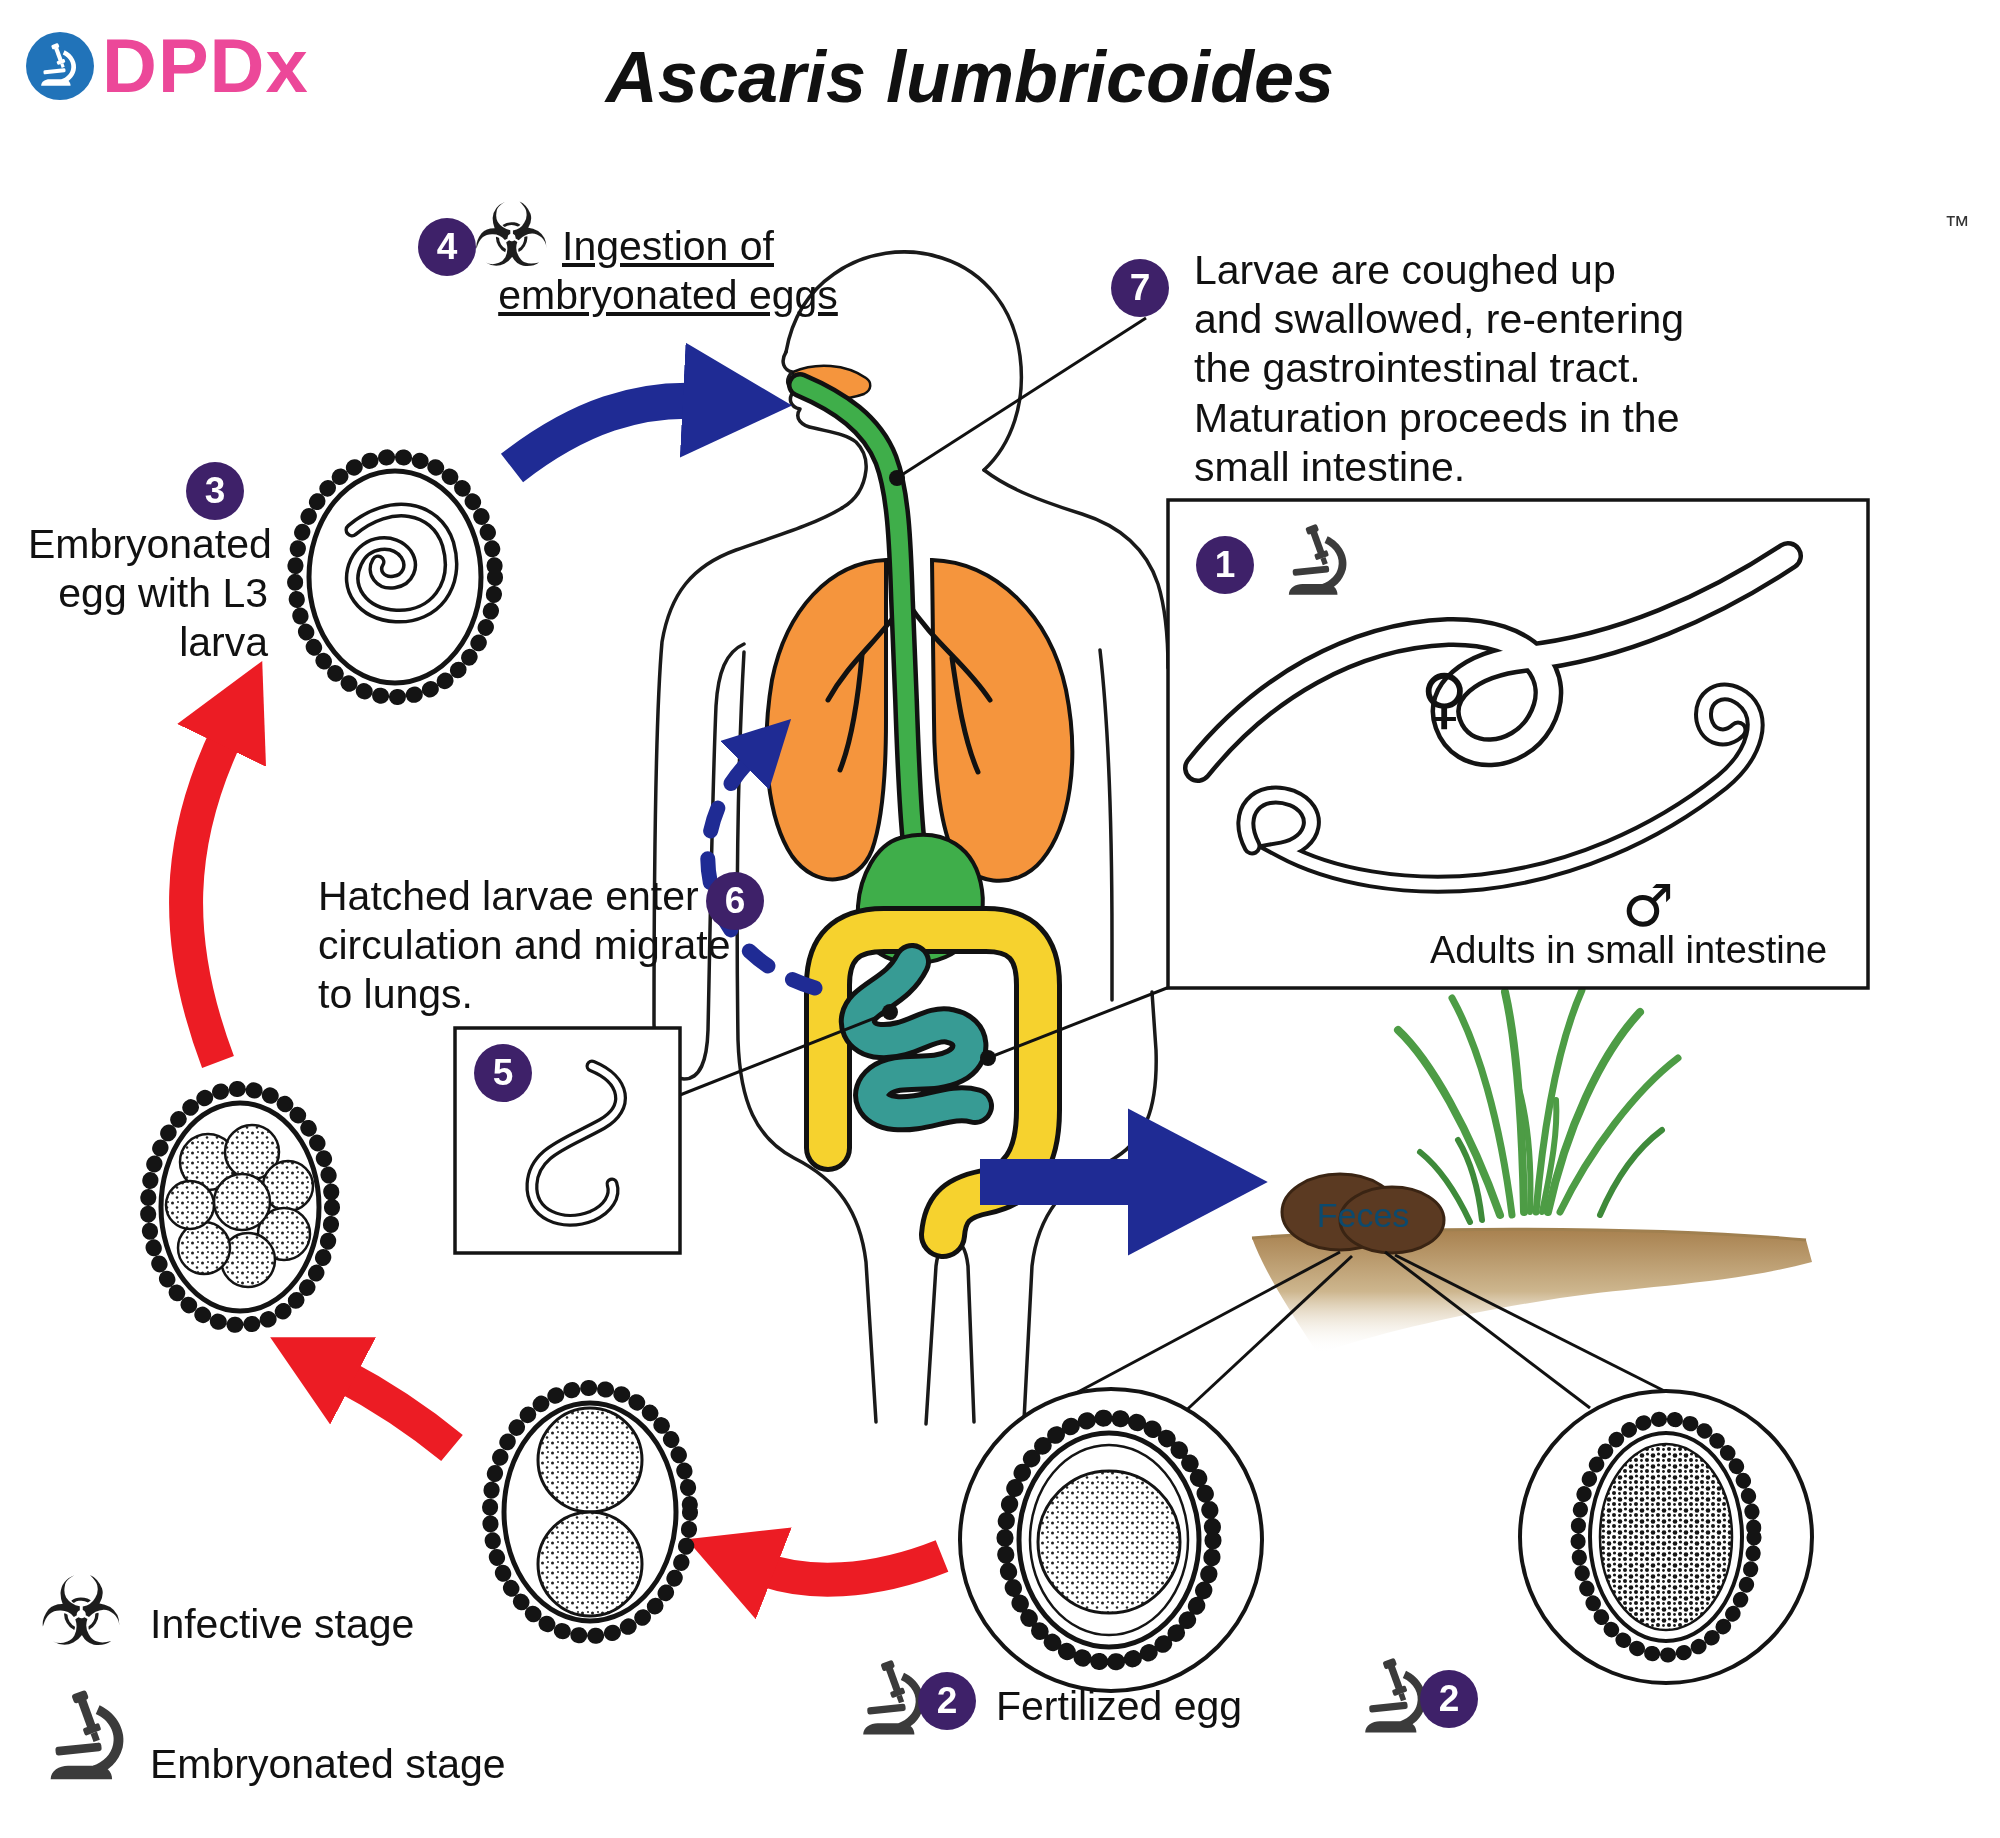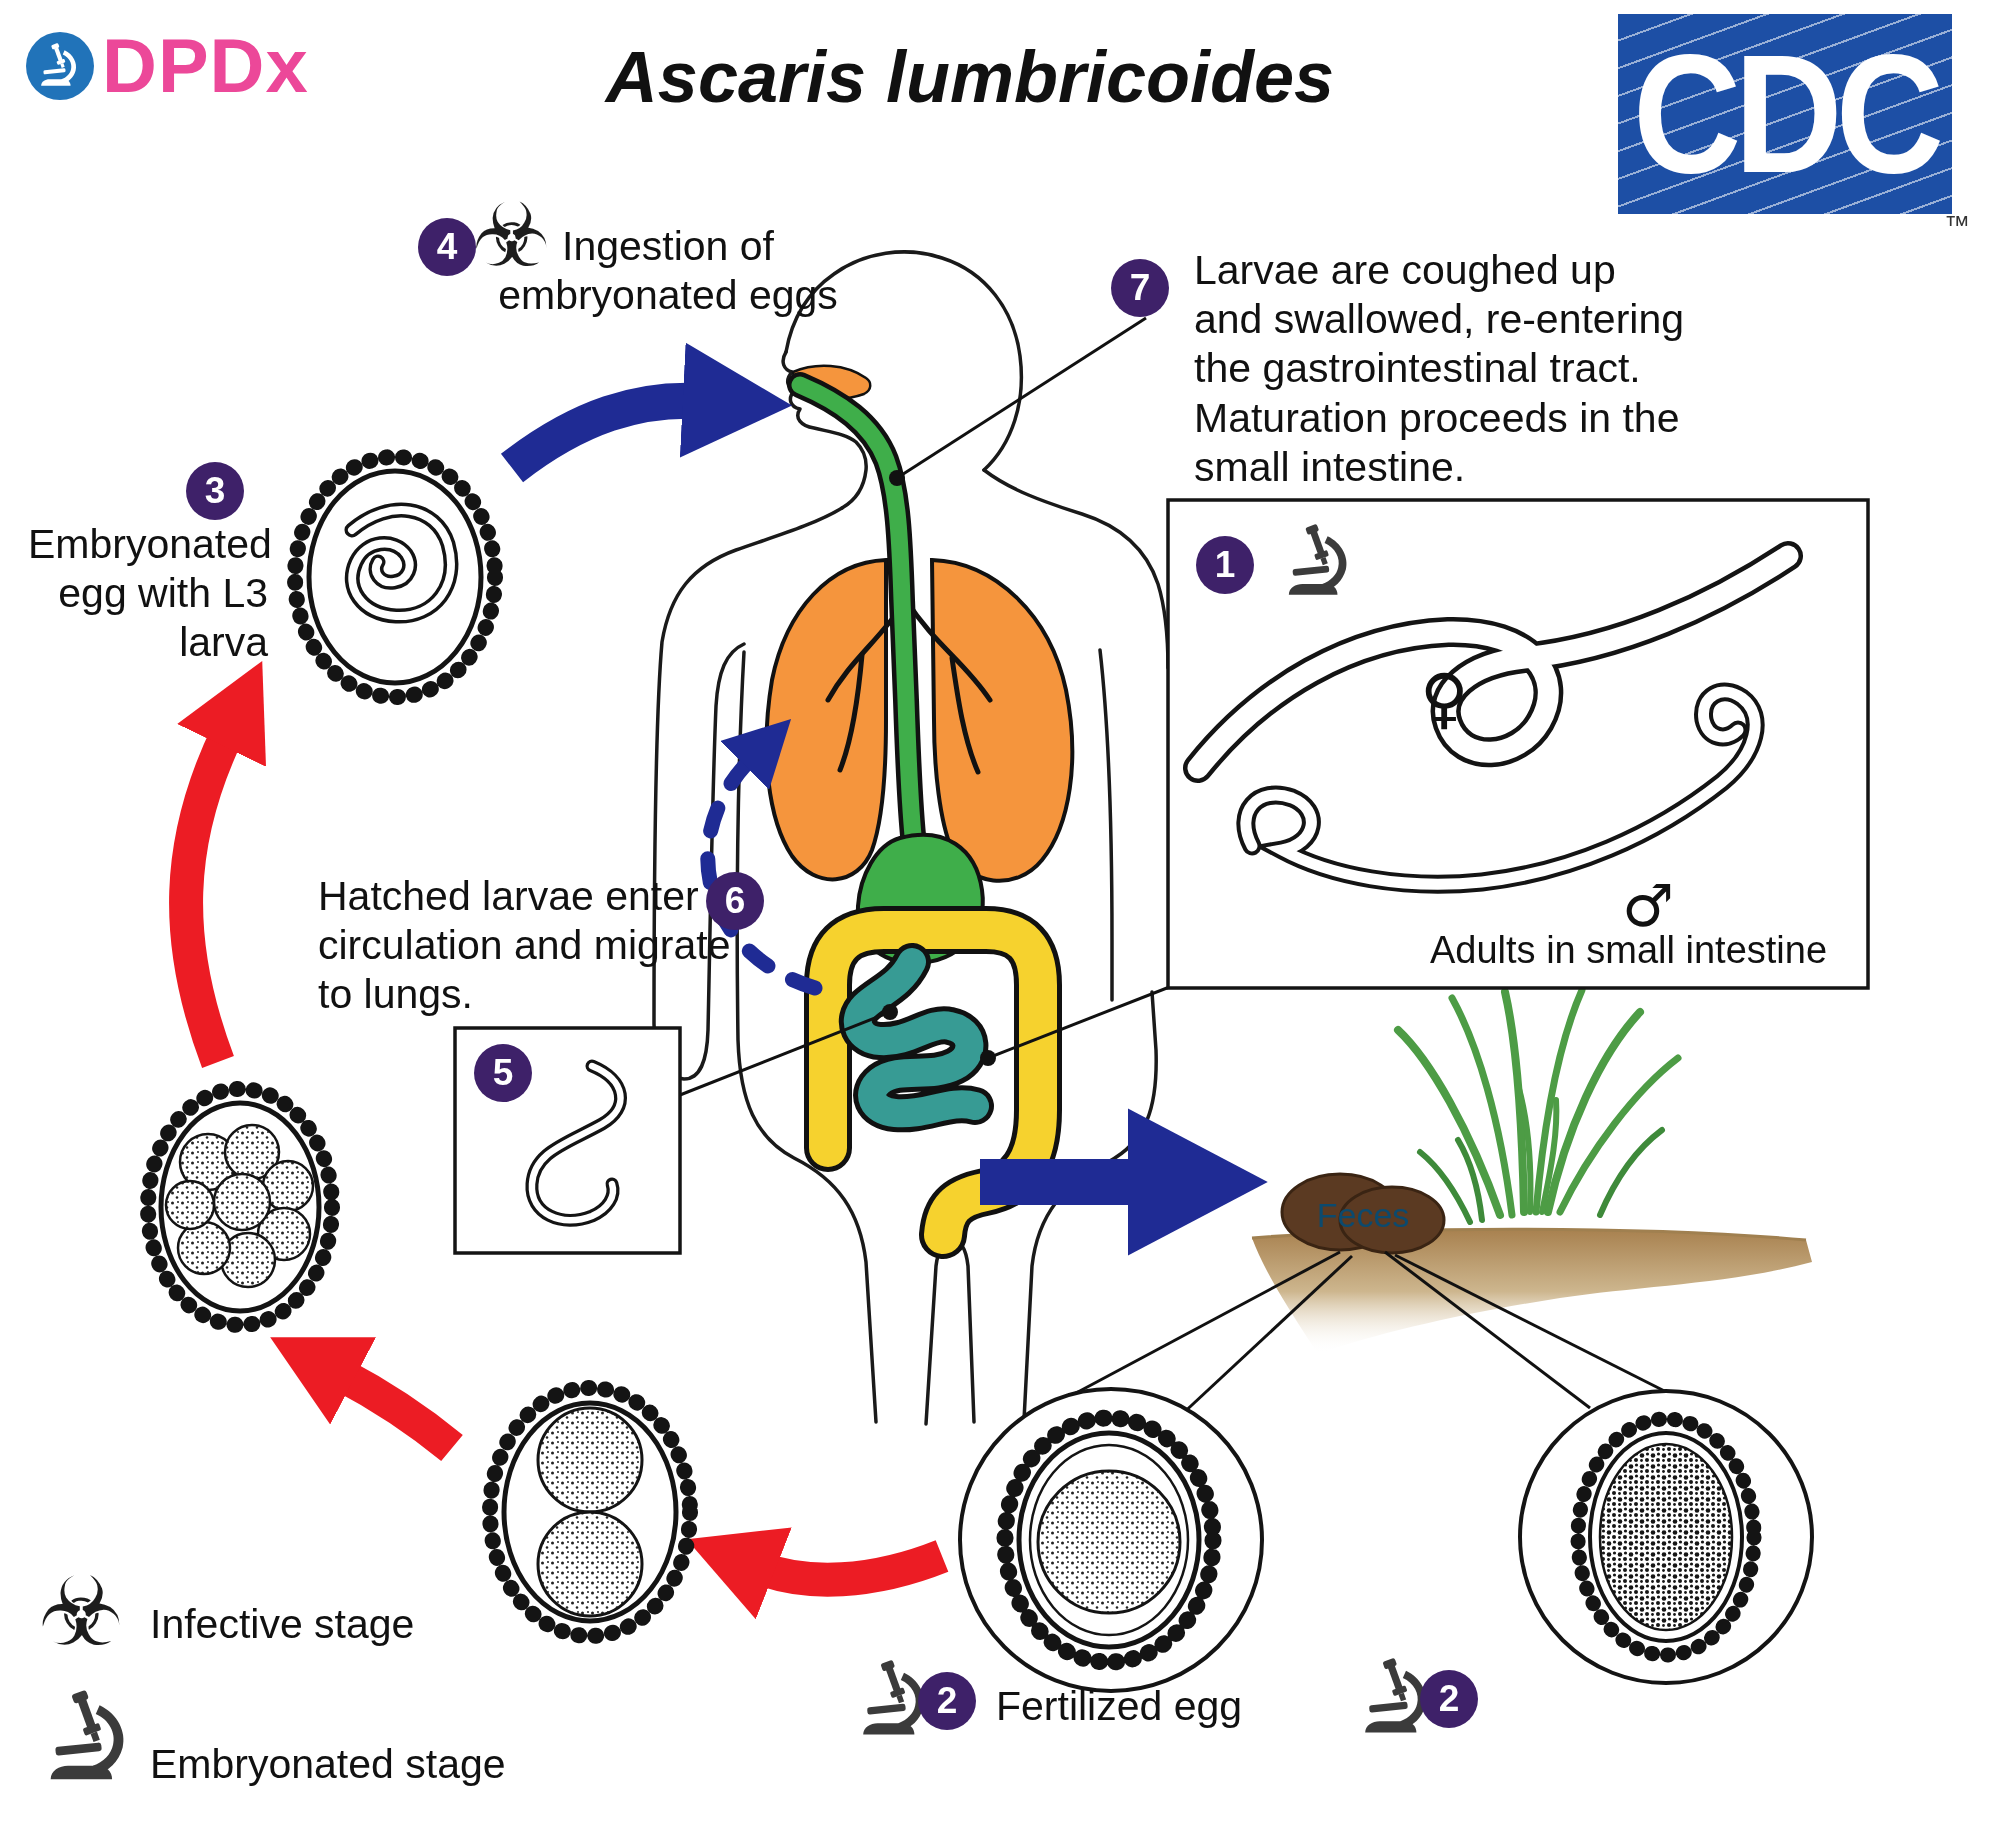--- a/index.html
+++ b/index.html
@@ -227,28 +227,25 @@
     <div class="dpdx-circle">
       <svg width="46" height="46" style="color:#fff;">
           <use href="#sym-scope"></use>
         </svg>
     </div>
     <span class="dpdx-text">DPDx</span>
   </div>
 
   <div class="title center" style="left:580px; top:36px; width:780px;">Ascaris lumbricoides</div>
 
-  <div class="cdc" style="left:1618px; top:14px;">
-    <span class="cdc-text">CDC</span>
-  </div>
   <span class="tm" style="left:1944px; top:210px;">™</span>
 
   <div class="badge" style="left:418px; top:218px;">4</div>
   <span class="sym" style="left:472px; top:192px; font-size:88px;">☣</span>
-  <div class="txt center" style="left:498px; top:222px; width:340px;">Ingestion of
+  <div class="txt center" style="left:498px; top:222px; width:340px;text-decoration:underline;">Ingestion of
 embryonated eggs</div>
 
   <div class="badge" style="left:1111px; top:259px;">7</div>
   <div class="txt" style="left:1194px; top:246px; width:520px;">Larvae are coughed up
 and swallowed, re-entering
 the gastrointestinal tract.
 Maturation proceeds in the
 small intestine.</div>
 
   <div class="badge" style="left:186px; top:462px;">3</div>

